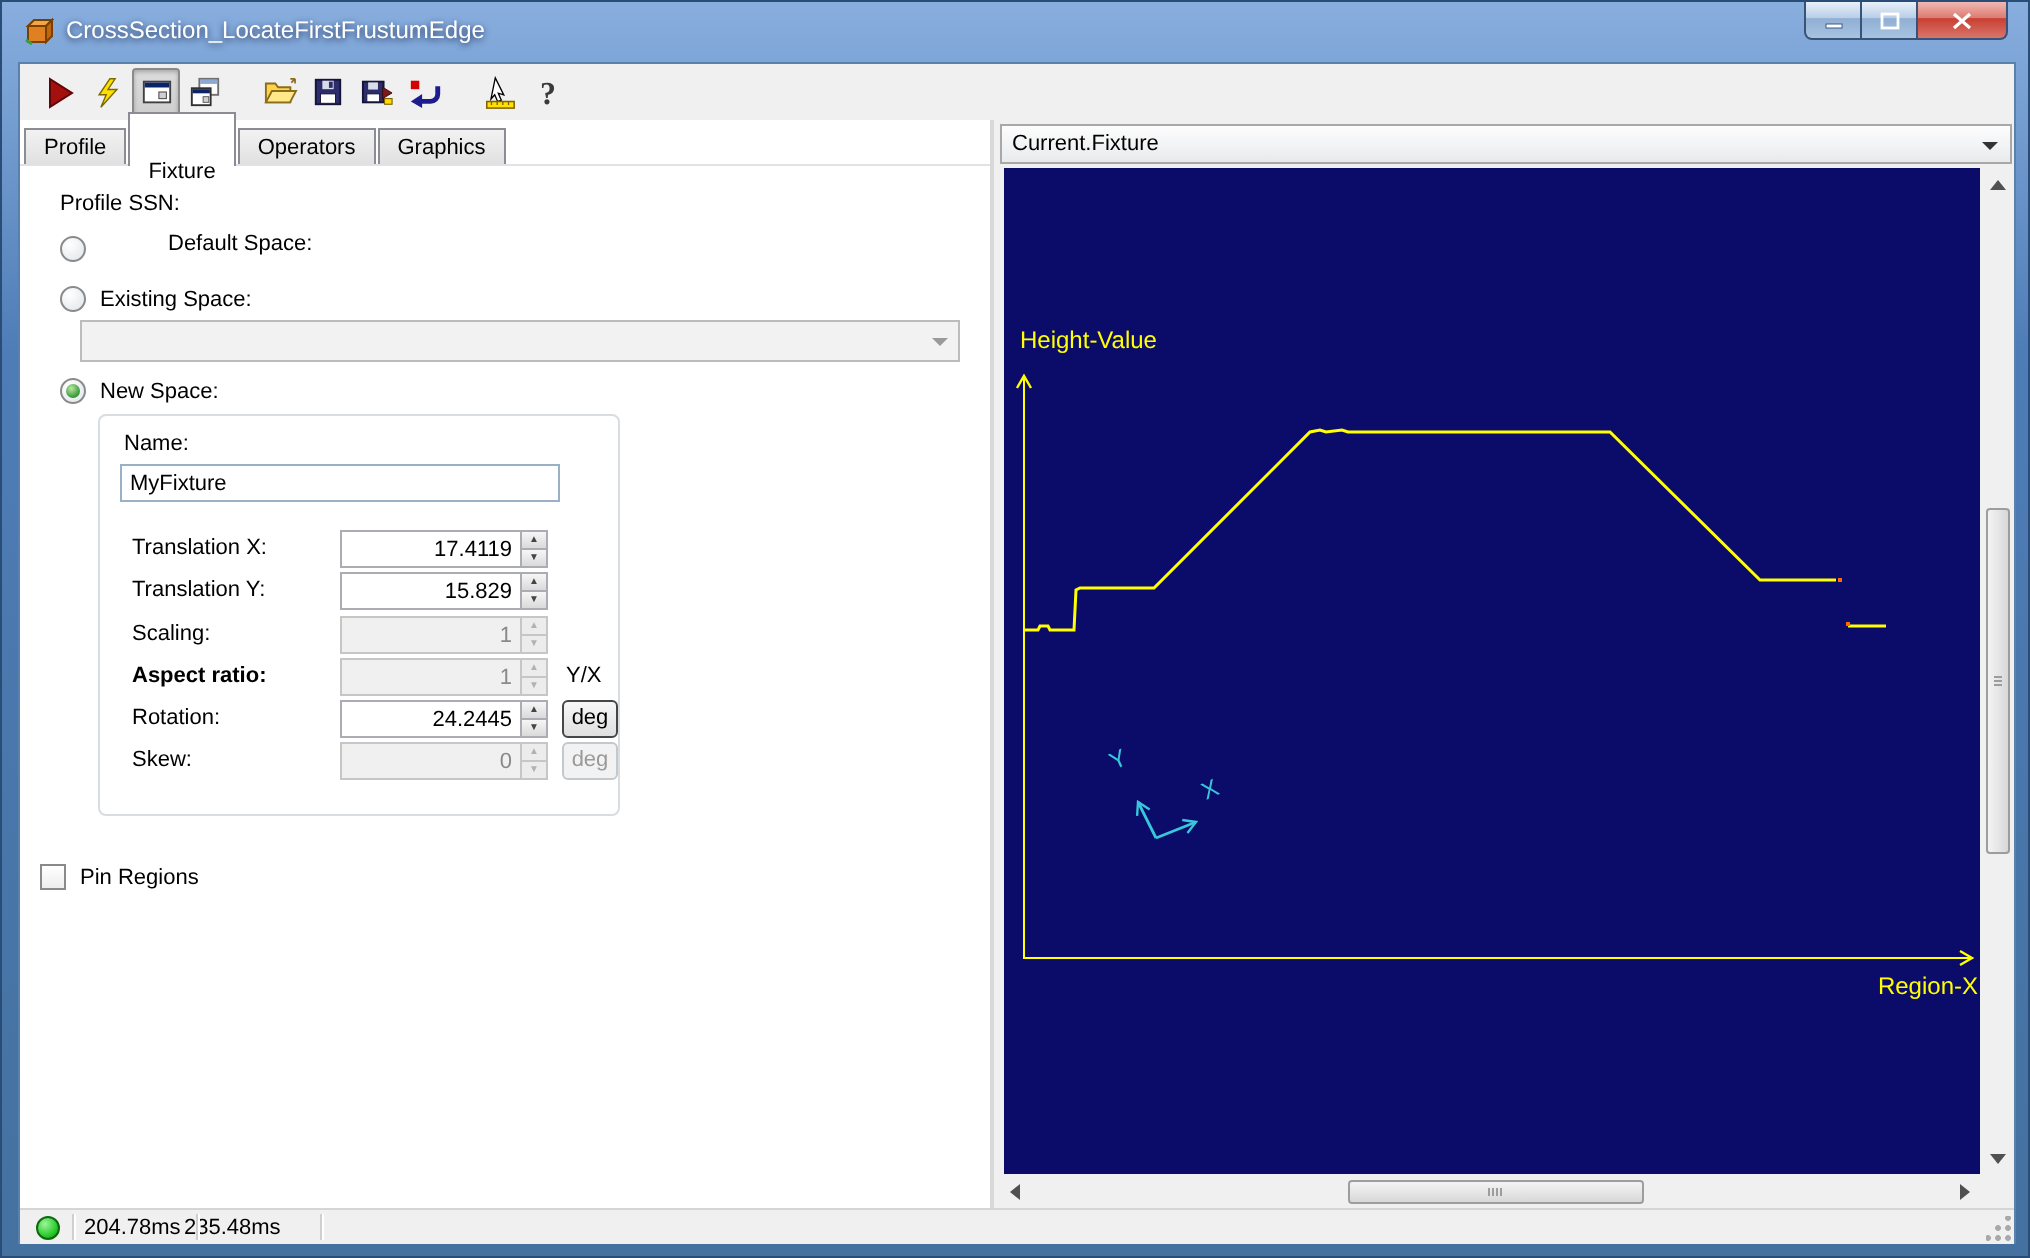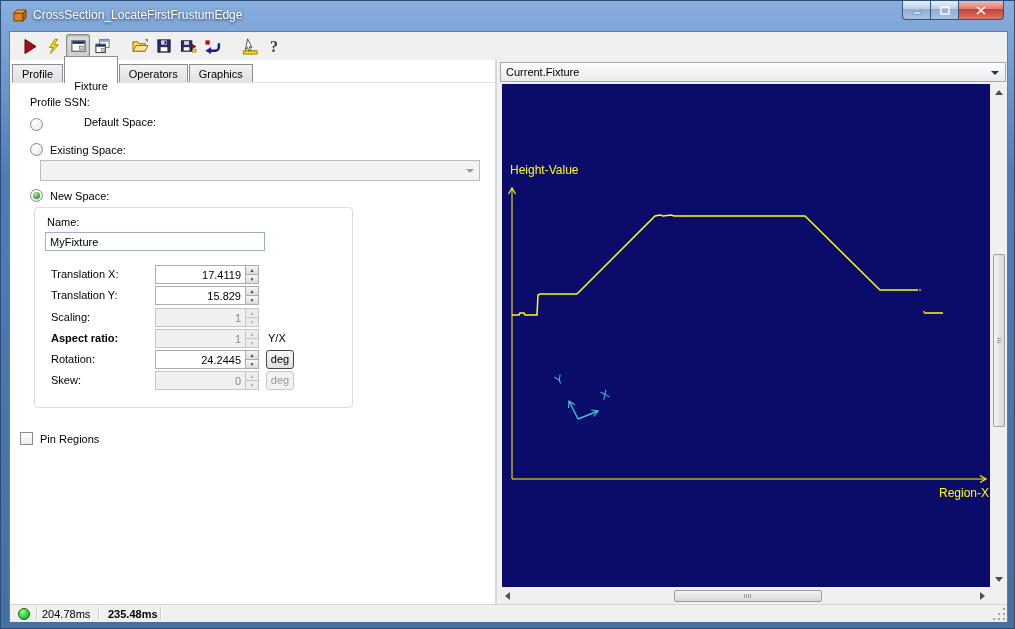--- a/index.html
+++ b/index.html
@@ -242,21 +242,21 @@
         <span class="radio" style="left:20px; top:83px;"></span>
         <span class="lbl" style="left:40px; top:84px;">Existing Space:</span>
         <div class="combo" style="left:30px; top:100px; width:440px;">
           <span class="lbl" style="left:4px; top:4px; color:#9a9a9a;"></span>
           <span class="arrow"></span>
         </div>
 
         <span class="radio on" style="left:20px; top:129px;"></span>
         <span class="lbl" style="left:40px; top:130px;">New Space:</span>
 
-        <div class="groupbox" style="left:24px; top:147px; width:319px; height:201px;">
+        <div class="groupbox" style="left:39px; top:147px; width:261px; height:201px;">
           <span class="lbl" style="left:12px; top:8px;">Name:</span>
           <input class="txt enabled" style="left: 10px; top: 24px; width: 220px; height: 19px;" value="MyFixture">
 
           <span class="lbl" style="left:16px; top:60px;">Translation X:</span>
           <div class="num" style="left:120px; top:57px;">
             <input value="17.4119" style="">
             <div class="spin">
                 <span>▲</span>
                 <span>▼</span>
               </div>
@@ -363,20 +363,20 @@
           <div class="sb-btn" style="right:0; top:0; width:16px; height:14px;">
               <span class="tri right"></span>
             </div>
         </div>
       </div>
     </div>
 
     <div class="statusbar">
       <span class="status-dot"></span>
       <span class="sb-text" style="left:32px;">204.78ms</span>
-      <span class="sb-text" style="left:98px;font-weight:bold;">235.48ms</span>
+      <span class="sb-text" style="left:82px;">235.48ms</span>
       <span class="sb-sep" style="left:26px;"></span>
       <span class="sb-sep" style="left:88px;"></span>
       <span class="sb-sep" style="left:150px;"></span>
       <span class="sizegrip"></span>
     </div>
   </div>
 </div>
 
 </body></html>

